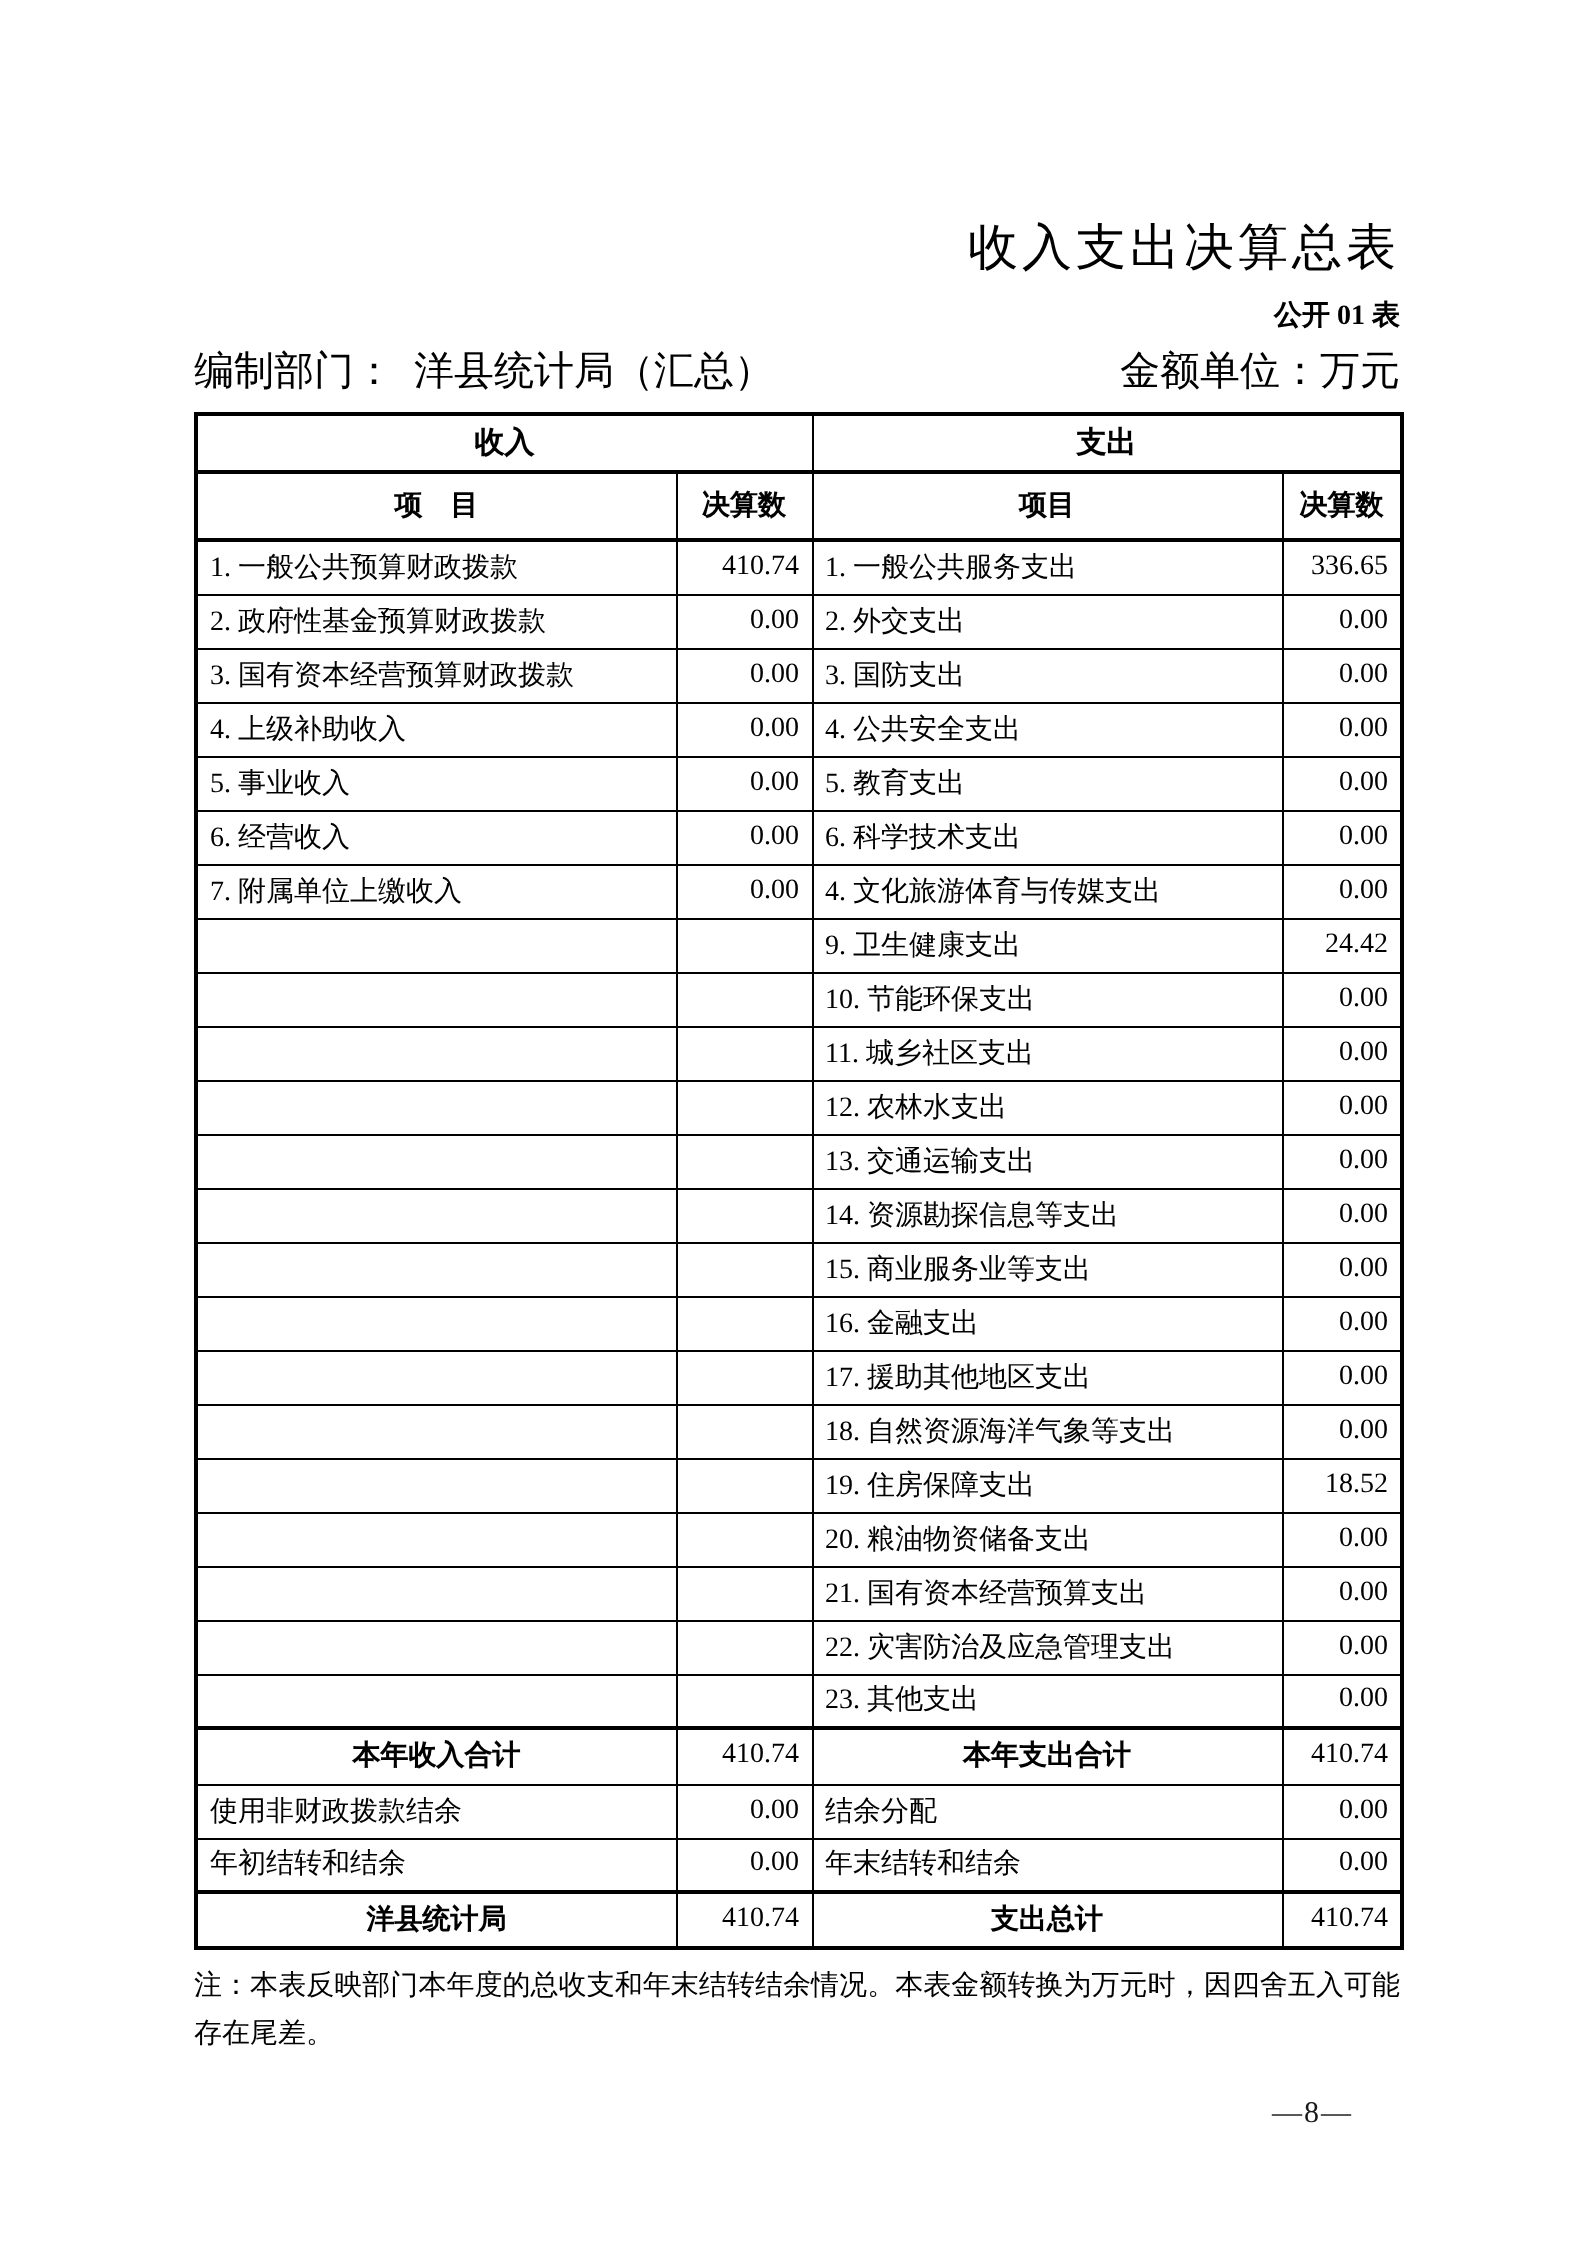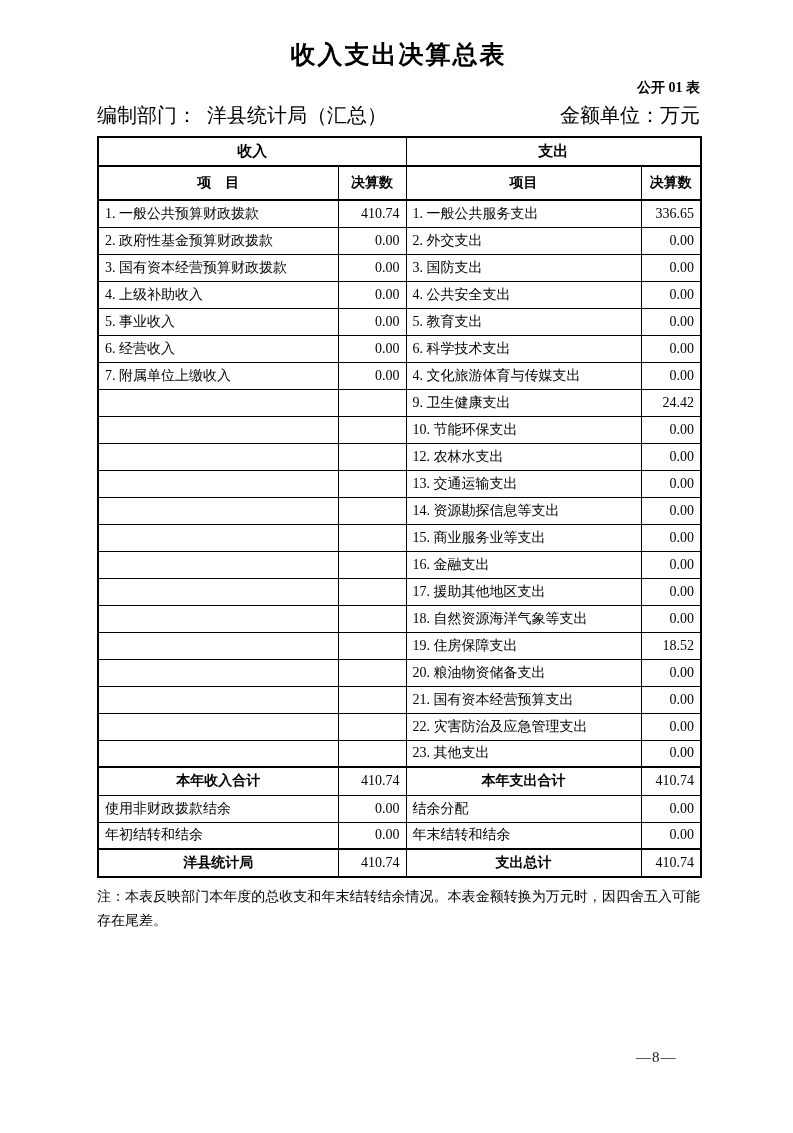--- a/index.html
+++ b/index.html
@@ -18,24 +18,24 @@
     height: 1133px;
     background: #ffffff;
   }
   .content {
     position: absolute;
     left: 97px;
     top: 0;
     width: 603px;
   }
   .doc-title {
-    padding-top: 40px;
-    text-align: center;
+    padding-top: 110px;
+    text-align: right;
     font-size: 25px;
-    font-weight: bold;
+    font-weight: normal;
     letter-spacing: 2px;
     line-height: 1.2;
   }
   .table-code-line {
     margin-top: 9px;
     text-align: right;
     font-size: 14px;
     font-weight: bold;
   }
   .meta-row {
@@ -194,20 +194,26 @@
           </tr>
           <tr>
             <td class="item"></td>
             <td class="value"></td>
             <td class="item">10. 节能环保支出</td>
             <td class="value">0.00</td>
           </tr>
           <tr>
             <td class="item"></td>
             <td class="value"></td>
+            <td class="item">11. 城乡社区支出</td>
+            <td class="value">0.00</td>
+          </tr>
+          <tr>
+            <td class="item"></td>
+            <td class="value"></td>
             <td class="item">12. 农林水支出</td>
             <td class="value">0.00</td>
           </tr>
           <tr>
             <td class="item"></td>
             <td class="value"></td>
             <td class="item">13. 交通运输支出</td>
             <td class="value">0.00</td>
           </tr>
           <tr>

